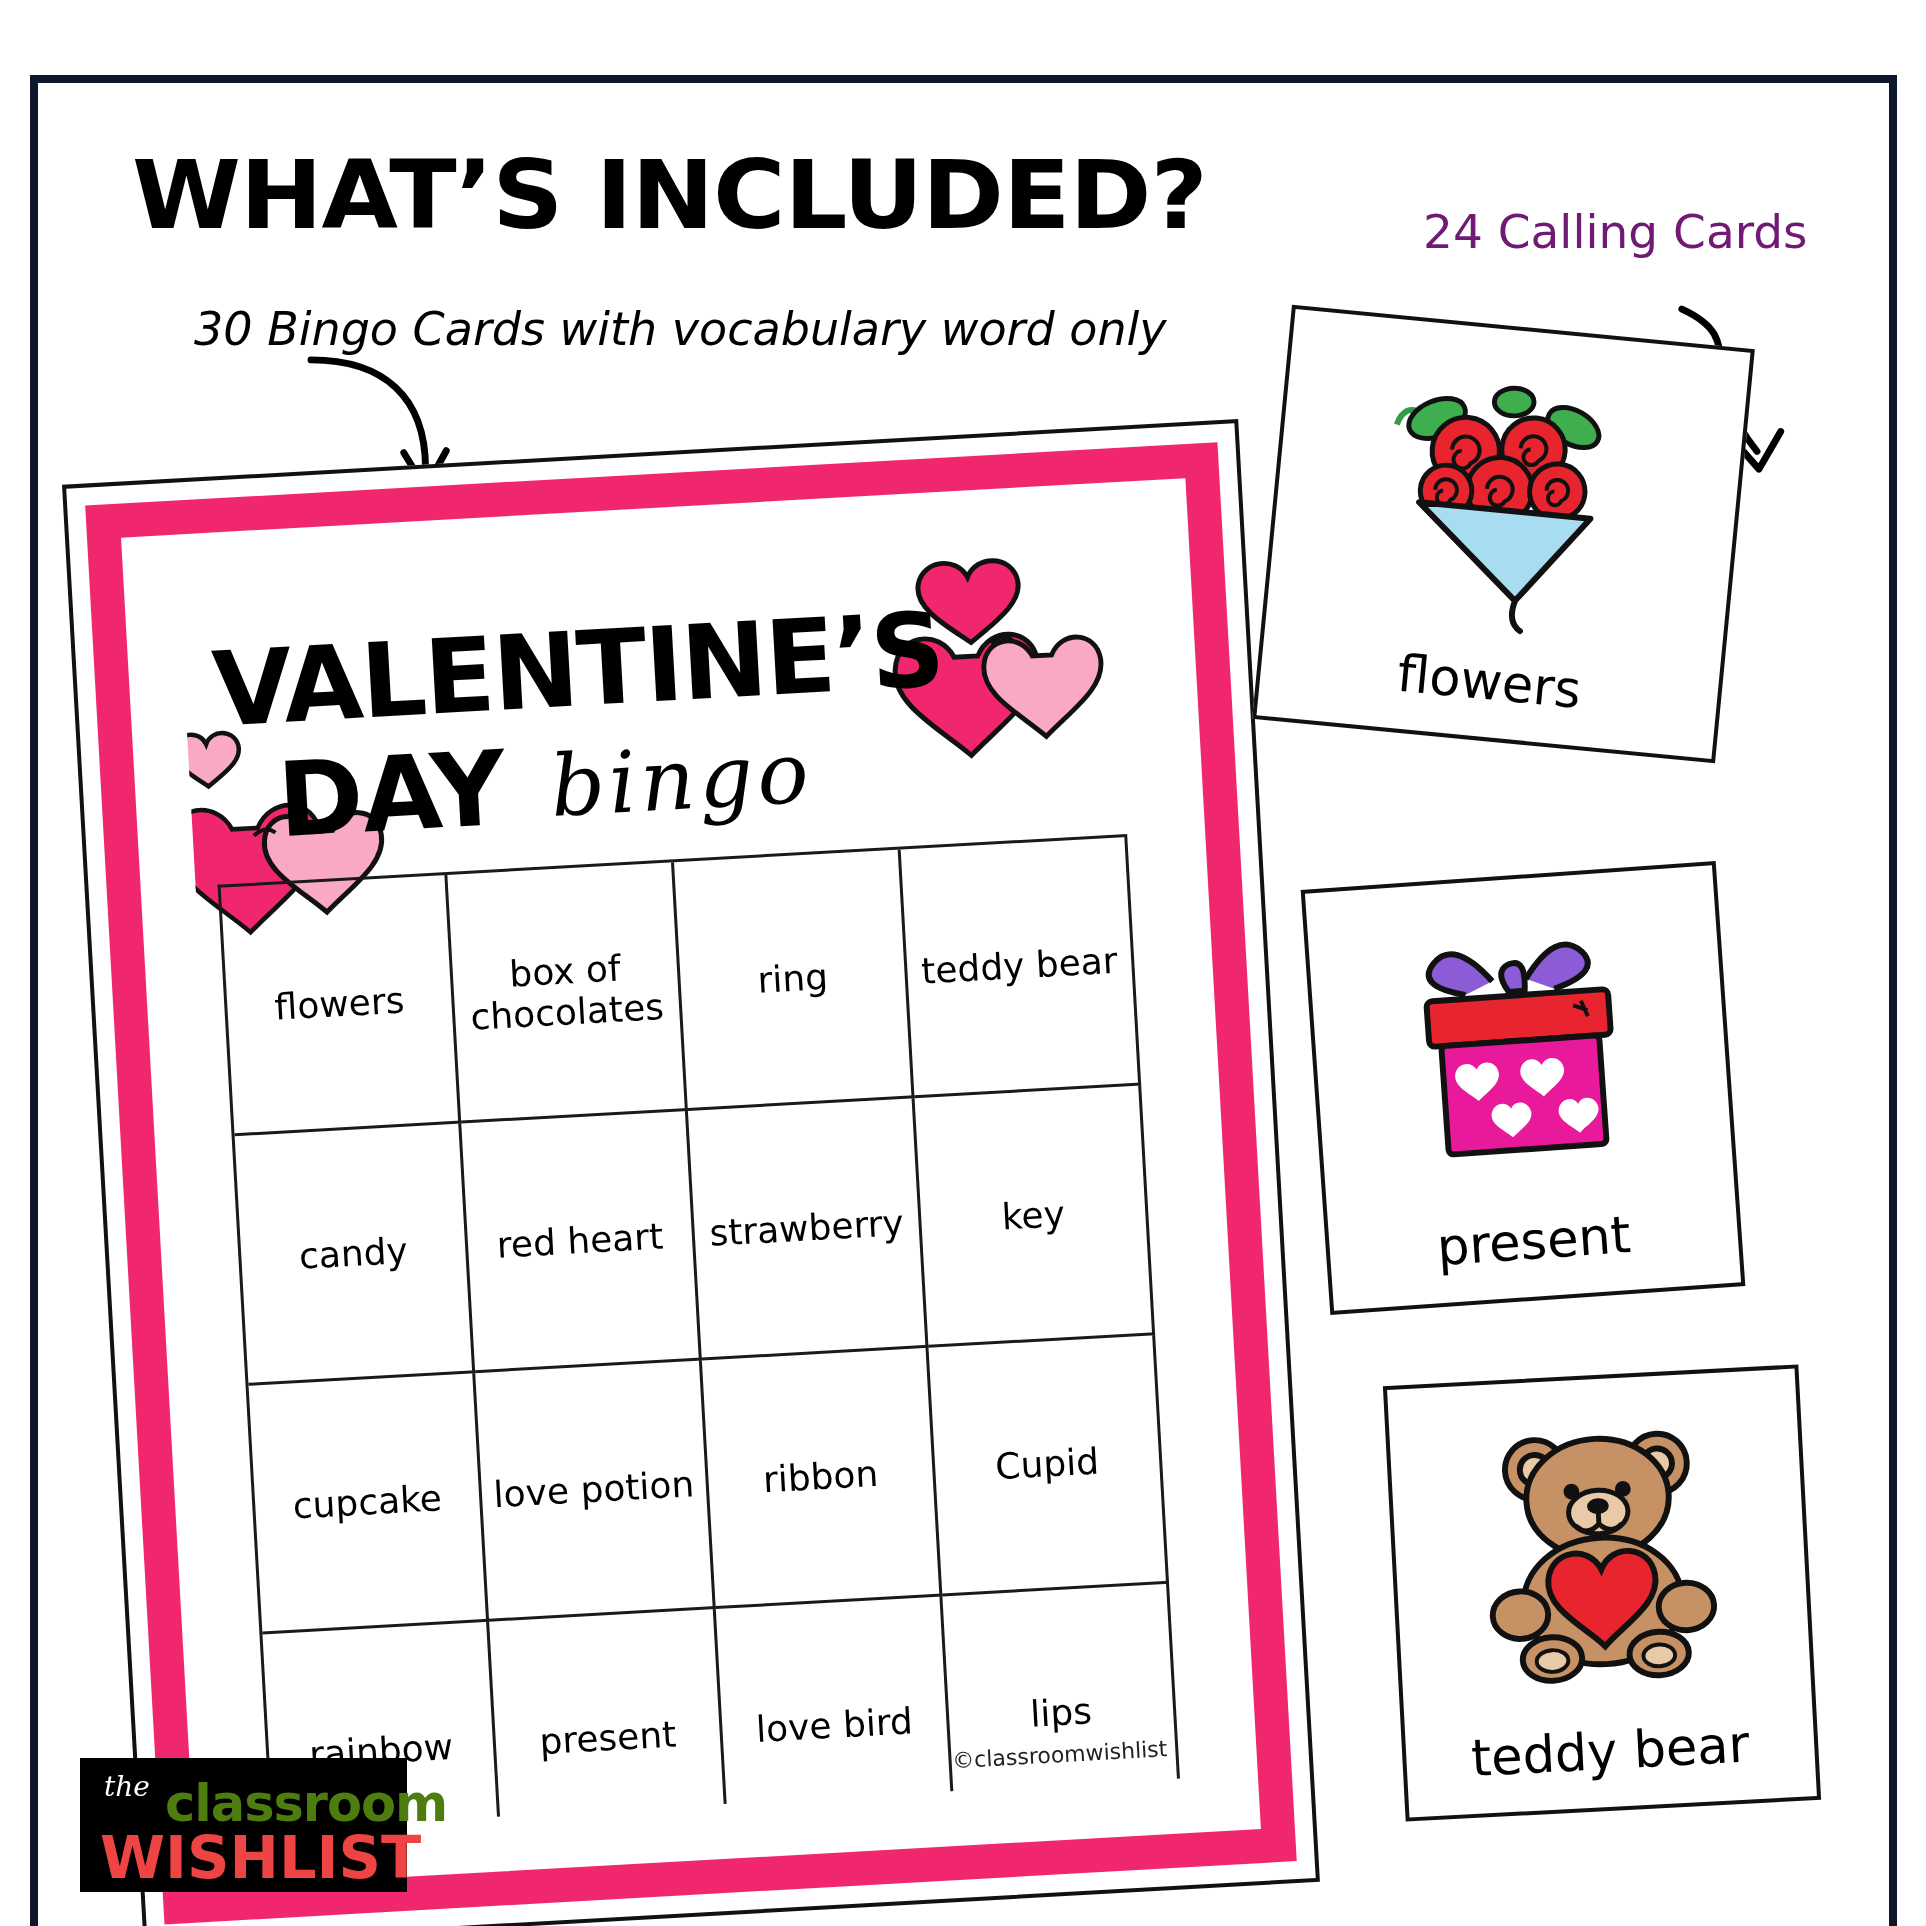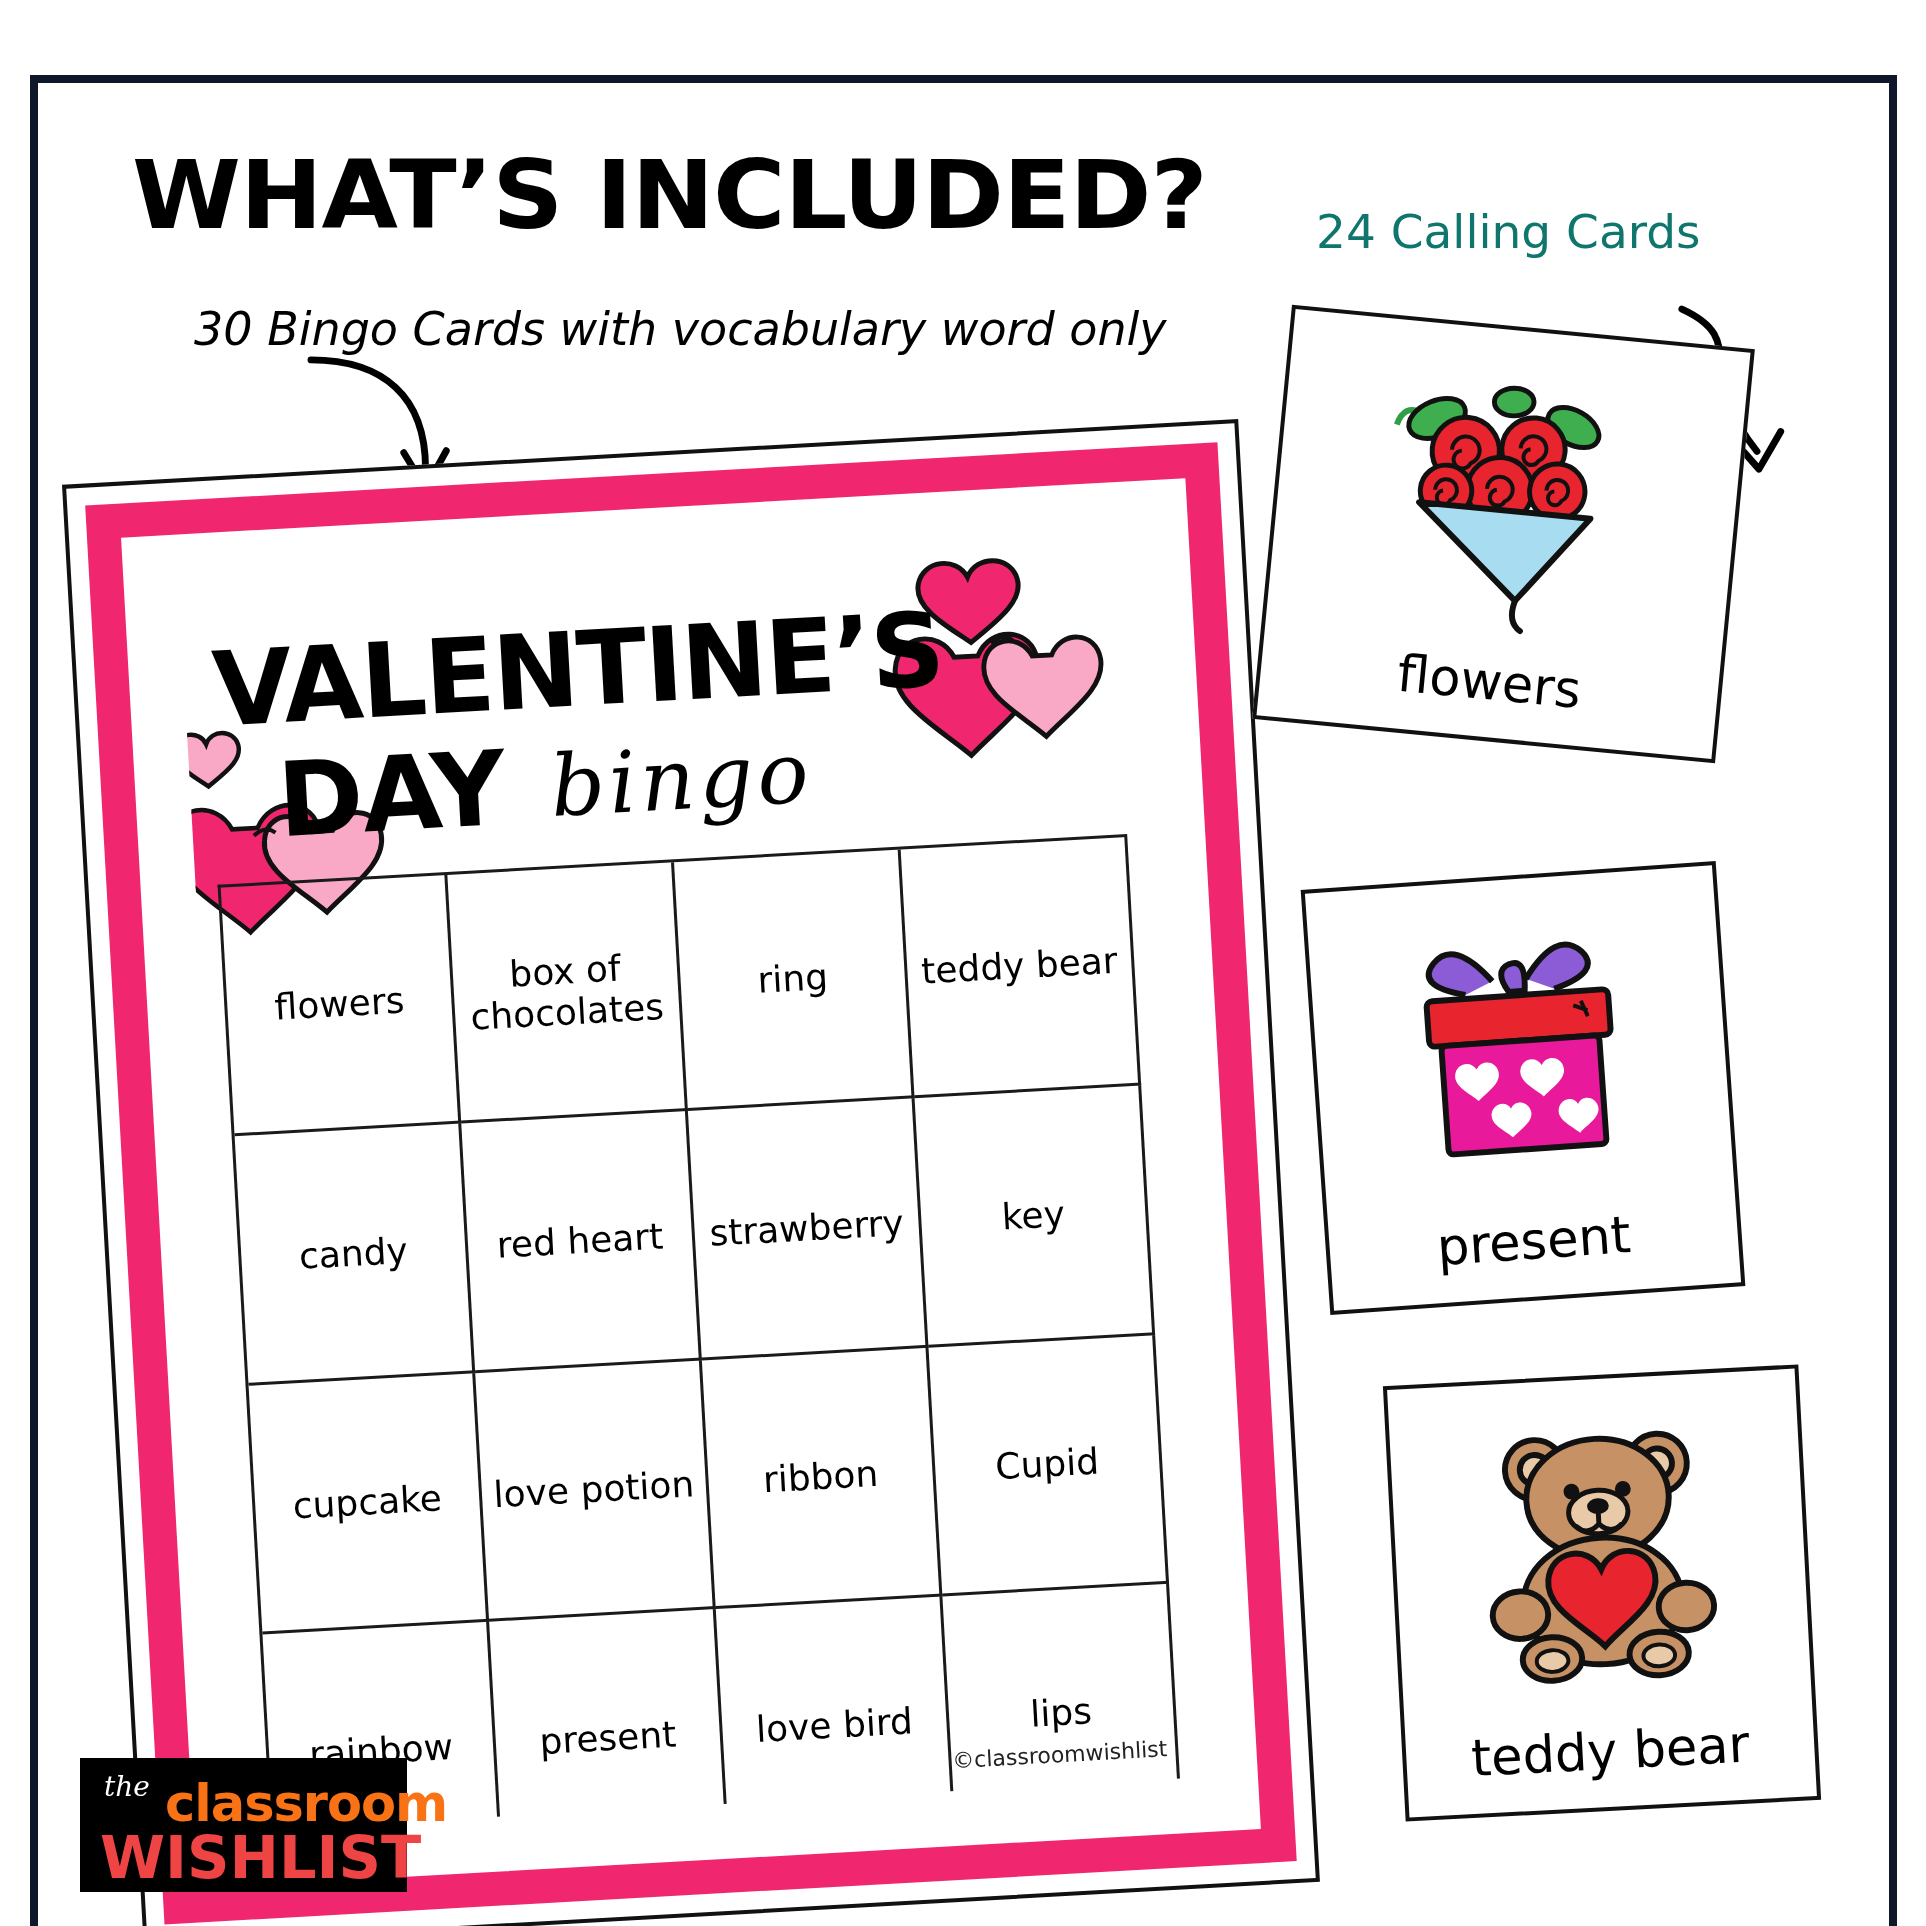--- a/index.html
+++ b/index.html
@@ -37,24 +37,24 @@
     font-weight: bold;
     font-size: 95px;
     letter-spacing: -1px;
     color: #000000;
     white-space: nowrap;
     transform: scaleX(1.04);
     transform-origin: left center;
   }
   #calling-cards-label {
     position: absolute;
-    left: 1278px;
+    left: 1385px;
     top: 121px;
     font-size: 47px;
-    color: #0f766e;
+    color: #701a75;
     white-space: nowrap;
   }
   #bingo-cards-label {
     position: absolute;
     left: 156px;
     top: 218px;
     font-size: 46px;
     line-height: 1.25;
     color: #000000;
     width: 1030px;
@@ -252,21 +252,21 @@
     font-style: italic;
     font-size: 28px;
     color: #ffffff;
   }
   #logo .classroom {
     position: absolute;
     left: 85px;
     top: 16px;
     font-weight: bold;
     font-size: 51px;
-    color: #f97316;
+    color: #4d7c0f;
     letter-spacing: -1px;
   }
   #logo .wishlist {
     position: absolute;
     left: 20px;
     top: 65px;
     font-weight: bold;
     font-size: 59px;
     color: #ef4444;
     letter-spacing: 0px;

